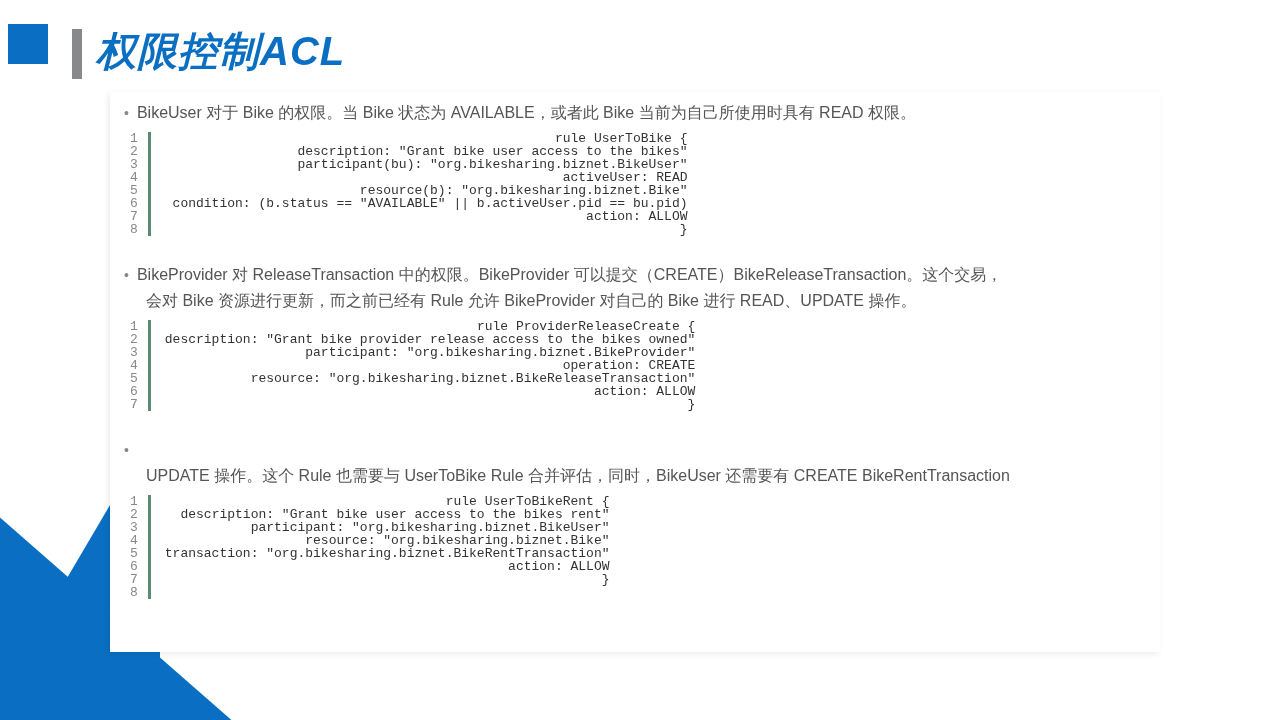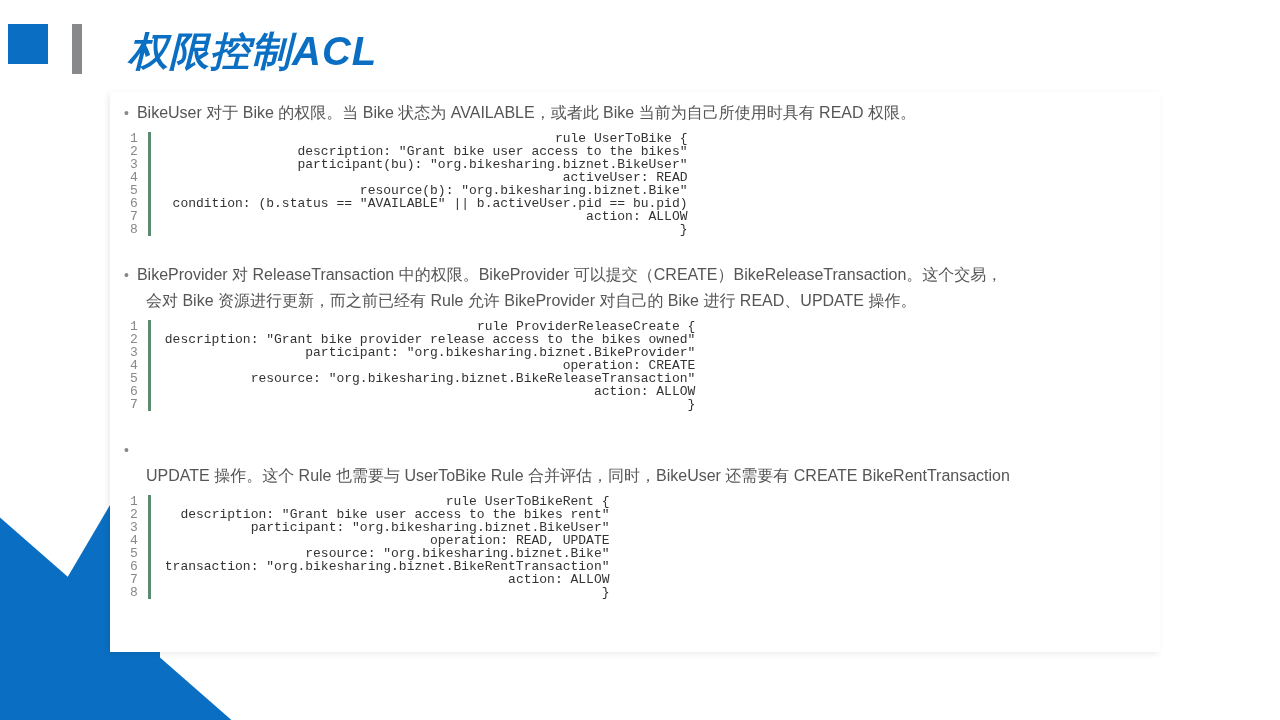--- a/index.html
+++ b/index.html
@@ -17,22 +17,21 @@
     left: 8px;
     width: 40px;
     height: 40px;
     background: #0a6fc2;
   }
   .title-bar {
     position: absolute;
     top: 24px;
     left: 72px;
     display: flex;
-    align-items: flex-start;
-    gap: 32px;
+    align-items: flex-end;
   }
   .title-accent {
     width: 10px;
     height: 50px;
     background: #88898b;
     margin-right: 14px;
   }
   .title-text {
     font-size: 40px;
     font-weight: bold;
@@ -192,17 +191,17 @@
       <div class="line-numbers" id="ln2">
           <div>1</div>
           <div>2</div>
           <div>3</div>
           <div>4</div>
           <div>5</div>
           <div>6</div>
           <div>7</div>
           <div>8</div>
         </div>
-      <div class="code-lines" id="cl2"><div>rule UserToBikeRent {</div><div>description: "Grant bike user access to the bikes rent"</div><div>participant: "org.bikesharing.biznet.BikeUser"</div><div>operation: READ, UPDATE</div><div>resource: "org.bikesharing.biznet.Bike"</div><div>transaction: "org.bikesharing.biznet.BikeRentTransaction"</div><div>action: ALLOW</div><div>}</div></div>
+      <div class="code-lines" id="cl2"><div>rule UserToBikeRent {</div><div>description: "Grant bike user access to the bikes rent"</div><div>participant: "org.bikesharing.biznet.BikeUser"</div><div>resource: "org.bikesharing.biznet.Bike"</div><div>transaction: "org.bikesharing.biznet.BikeRentTransaction"</div><div>action: ALLOW</div><div>}</div></div>
     </div>
 
   </div>
 </div>
 
 </body></html>

